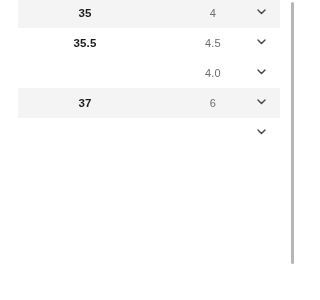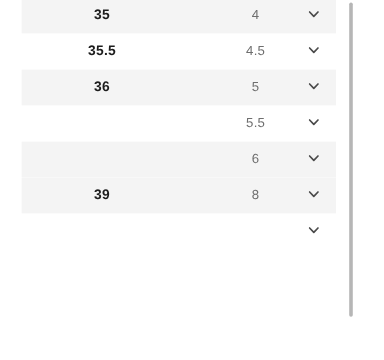--- a/index.html
+++ b/index.html
@@ -152,46 +152,31 @@
               </svg></span></div>
         </div>
         <div class="size-row">
           <div class="row-band"></div>
           <div class="cell cell-eu">35.5</div>
           <div class="cell cell-us">4.5</div>
           <div class="cell cell-action"><span class="chevron-icon"><svg width="9" height="6" viewBox="0 0 9 6" fill="none" xmlns="http://www.w3.org/2000/svg">
                 <path d="M1 1L4.5 4.6L8 1" stroke="#4a4a4a" stroke-width="1.4" stroke-linecap="round" stroke-linejoin="round"></path>
               </svg></span></div>
         </div>
-        <div class="size-row striped">
-          <div class="row-band"></div>
-          <div class="cell cell-eu">36</div>
-          <div class="cell cell-us">5</div>
-          <div class="cell cell-action"><span class="chevron-icon"><svg width="9" height="6" viewBox="0 0 9 6" fill="none" xmlns="http://www.w3.org/2000/svg">
-                <path d="M1 1L4.5 4.6L8 1" stroke="#4a4a4a" stroke-width="1.4" stroke-linecap="round" stroke-linejoin="round"></path>
-              </svg></span></div>
-        </div>
         <div class="size-row">
           <div class="row-band"></div>
-          <div class="cell cell-us">5.5</div>
+          <div class="cell cell-us">4.0</div>
           <div class="cell cell-action"><span class="chevron-icon"><svg width="9" height="6" viewBox="0 0 9 6" fill="none" xmlns="http://www.w3.org/2000/svg">
                 <path d="M1 1L4.5 4.6L8 1" stroke="#4a4a4a" stroke-width="1.4" stroke-linecap="round" stroke-linejoin="round"></path>
               </svg></span></div>
         </div>
         <div class="size-row striped">
           <div class="row-band"></div>
+          <div class="cell cell-eu">37</div>
           <div class="cell cell-us">6</div>
-          <div class="cell cell-action"><span class="chevron-icon"><svg width="9" height="6" viewBox="0 0 9 6" fill="none" xmlns="http://www.w3.org/2000/svg">
-                <path d="M1 1L4.5 4.6L8 1" stroke="#4a4a4a" stroke-width="1.4" stroke-linecap="round" stroke-linejoin="round"></path>
-              </svg></span></div>
-        </div>
-        <div class="size-row striped">
-          <div class="row-band"></div>
-          <div class="cell cell-eu">39</div>
-          <div class="cell cell-us">8</div>
           <div class="cell cell-action"><span class="chevron-icon"><svg width="9" height="6" viewBox="0 0 9 6" fill="none" xmlns="http://www.w3.org/2000/svg">
                 <path d="M1 1L4.5 4.6L8 1" stroke="#4a4a4a" stroke-width="1.4" stroke-linecap="round" stroke-linejoin="round"></path>
               </svg></span></div>
         </div>
         <div class="size-row">
           <div class="row-band"></div>
           <div class="cell cell-action"><span class="chevron-icon"><svg width="9" height="6" viewBox="0 0 9 6" fill="none" xmlns="http://www.w3.org/2000/svg">
                 <path d="M1 1L4.5 4.6L8 1" stroke="#4a4a4a" stroke-width="1.4" stroke-linecap="round" stroke-linejoin="round"></path>
               </svg></span></div>
         </div>

